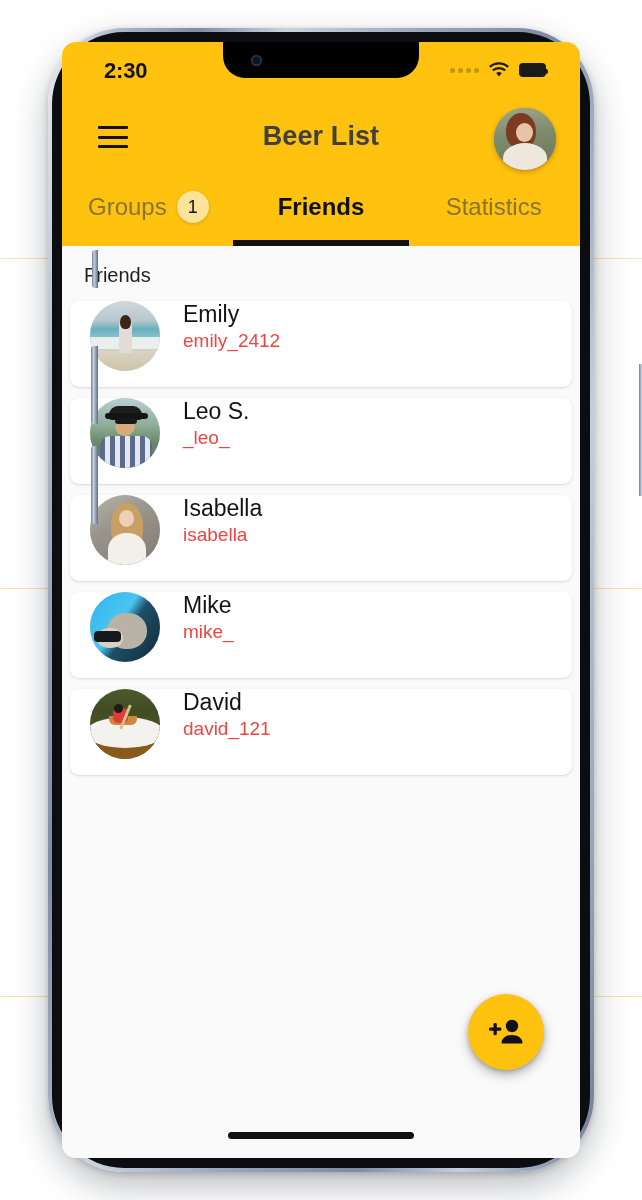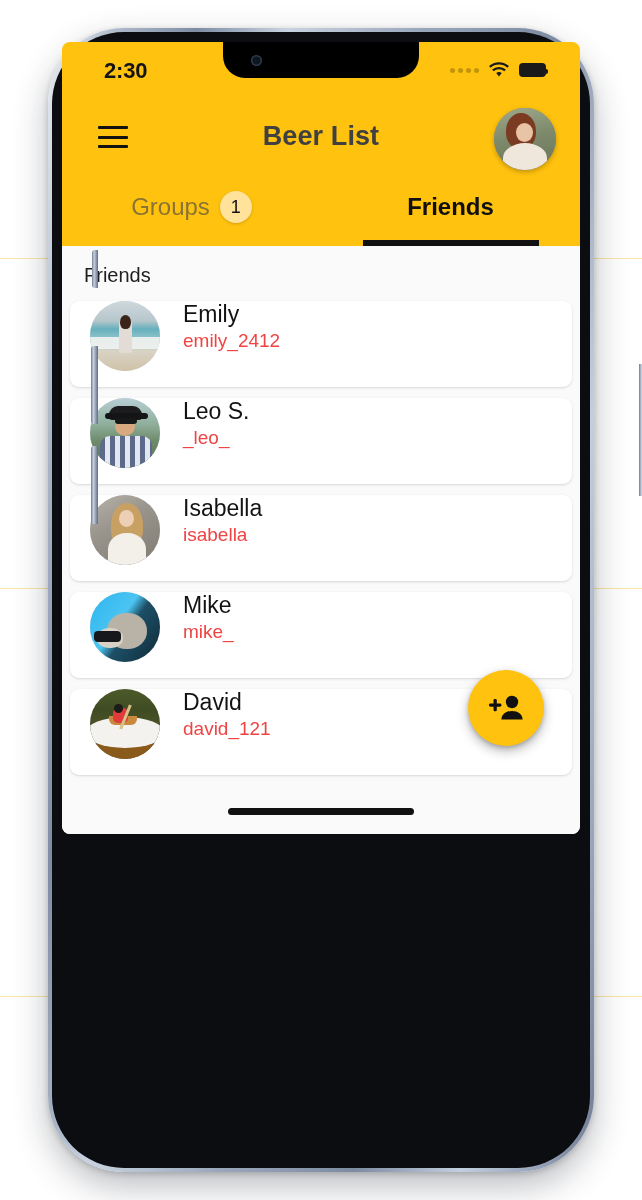--- a/index.html
+++ b/index.html
@@ -45,22 +45,22 @@
   .phone-inner-ring {
     position: absolute;
     left: 4px; top: 4px; right: 4px; bottom: 4px;
     border-radius: 72px;
     background: #0c0d10;
   }
   .screen {
     position: absolute;
     left: 14px; top: 14px;
     width: 518px;
-    height: 792px;
-    border-radius: 8px;
+    height: 1116px;
+    border-radius: 14px;
     overflow: hidden;
     background: #fafafa;
   }
 
   
   .btn-side {
     position: absolute;
     background: linear-gradient(90deg,#6f7d95 0%, #c6d0de 35%, #8e9bb0 70%, #5e6b81 100%);
     z-index: 6;
   }
@@ -404,20 +404,23 @@
 
     <div class="tabs">
       <div class="tab">
         <span class="tab-label">Groups</span>
         <span class="tab-badge">1</span>
       </div>
       <div class="tab active">
         <span class="tab-label">Friends</span>
         <span class="tab-underline"></span>
       </div>
+      <div class="tab">
+        <span class="tab-label">Statistics</span>
+      </div>
     </div>
 
     <div class="content">
 
       <div class="section-header">Friends</div>
 
       <div class="card">
         <div class="pic av-emily">
           <span class="sky"></span>
             <span class="surf"></span>

